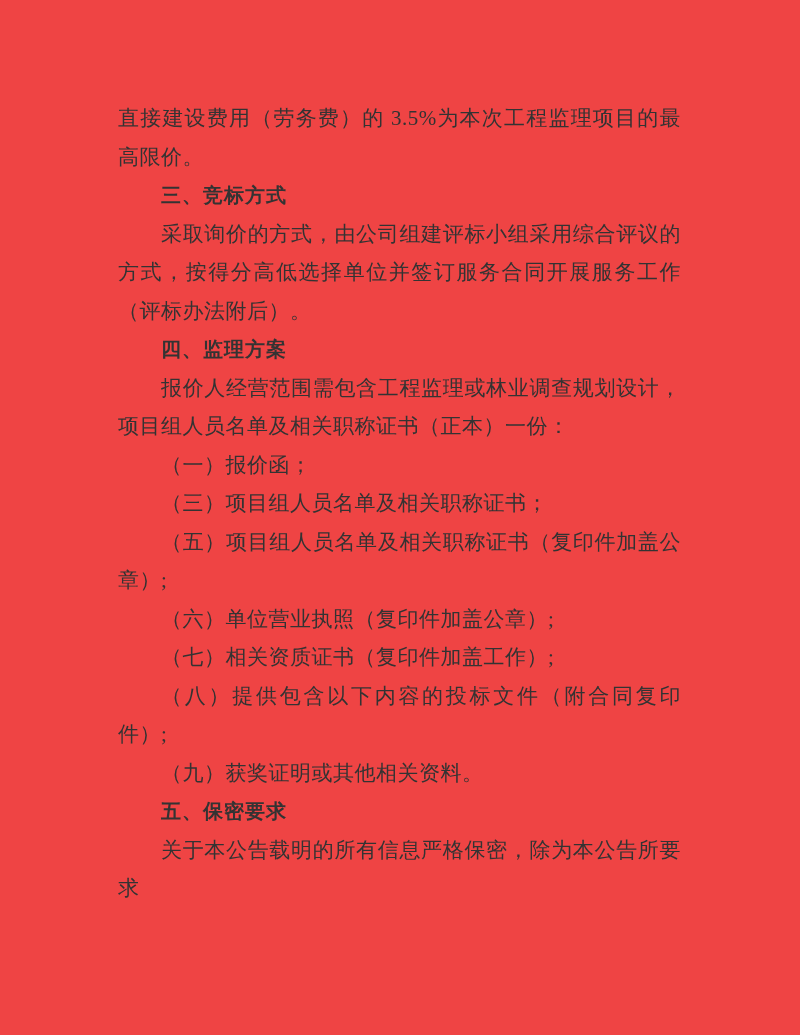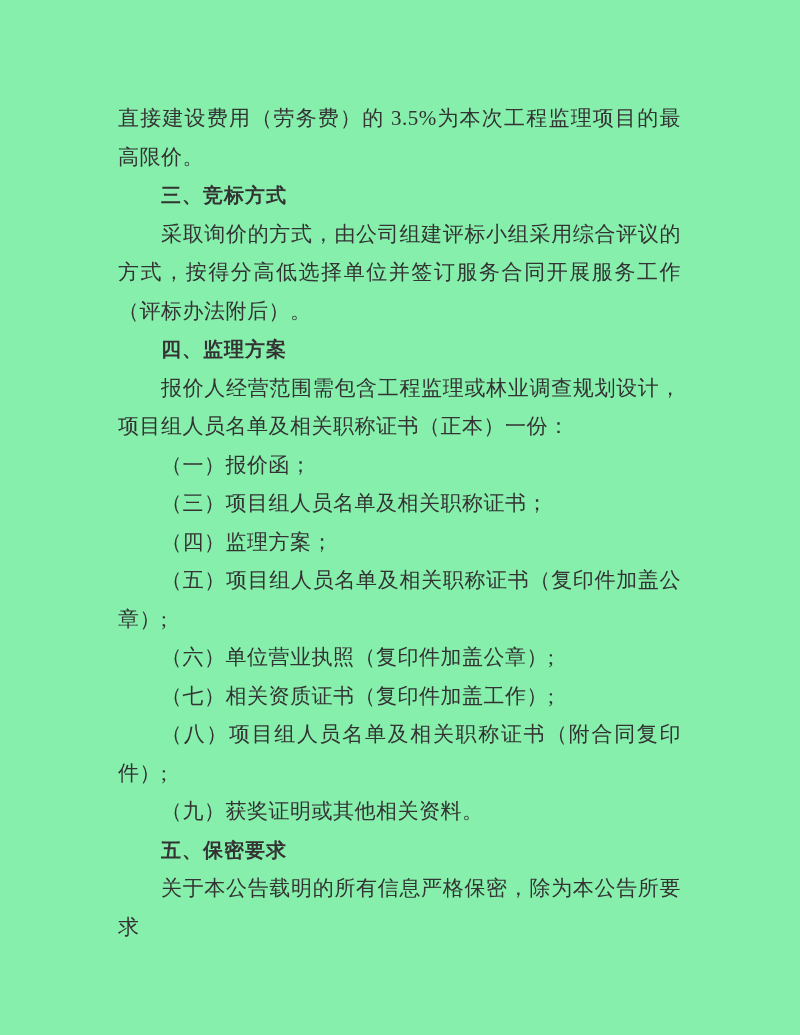--- a/index.html
+++ b/index.html
@@ -4,21 +4,21 @@
 <style>
   html, body {
     margin: 0;
     padding: 0;
     background: #ffffff;
   }
   .page {
     position: relative;
     width: 800px;
     height: 1035px;
-    background: #86efac;
+    background: #ef4444;
     overflow: hidden;
   }
   .content {
     box-sizing: border-box;
     padding: 99px 119px 0 118px;
     font-family: "Liberation Serif", "DejaVu Serif", serif;
     font-size: 21px;
     line-height: 38.5px;
     color: #333333;
     text-align: justify;
@@ -43,22 +43,21 @@
 
 <div class="page">
   <main class="content">
     <p class="para">直接建设费用（劳务费）的 3.5%为本次工程监理项目的最高限价。</p>
     <p class="para heading indent">三、竞标方式</p>
     <p class="para indent">采取询价的方式，由公司组建评标小组采用综合评议的方式，按得分高低选择单位并签订服务合同开展服务工作（评标办法附后）。</p>
     <p class="para heading indent">四、监理方案</p>
     <p class="para indent">报价人经营范围需包含工程监理或林业调查规划设计，项目组人员名单及相关职称证书（正本）一份：</p>
     <p class="para indent">（一）报价函；</p>
     <p class="para indent">（三）项目组人员名单及相关职称证书；</p>
-    <p class="para indent">（四）监理方案；</p>
     <p class="para indent">（五）项目组人员名单及相关职称证书（复印件加盖公章）;</p>
     <p class="para indent">（六）单位营业执照（复印件加盖公章）;</p>
     <p class="para indent">（七）相关资质证书（复印件加盖工作）;</p>
-    <p class="para indent">（八）项目组人员名单及相关职称证书（附合同复印件）;</p>
+    <p class="para indent">（八）提供包含以下内容的投标文件（附合同复印件）;</p>
     <p class="para indent">（九）获奖证明或其他相关资料。</p>
     <p class="para heading indent">五、保密要求</p>
     <p class="para indent">关于本公告载明的所有信息严格保密，除为本公告所要求</p>
   </main>
 </div>
 
 </body></html>

